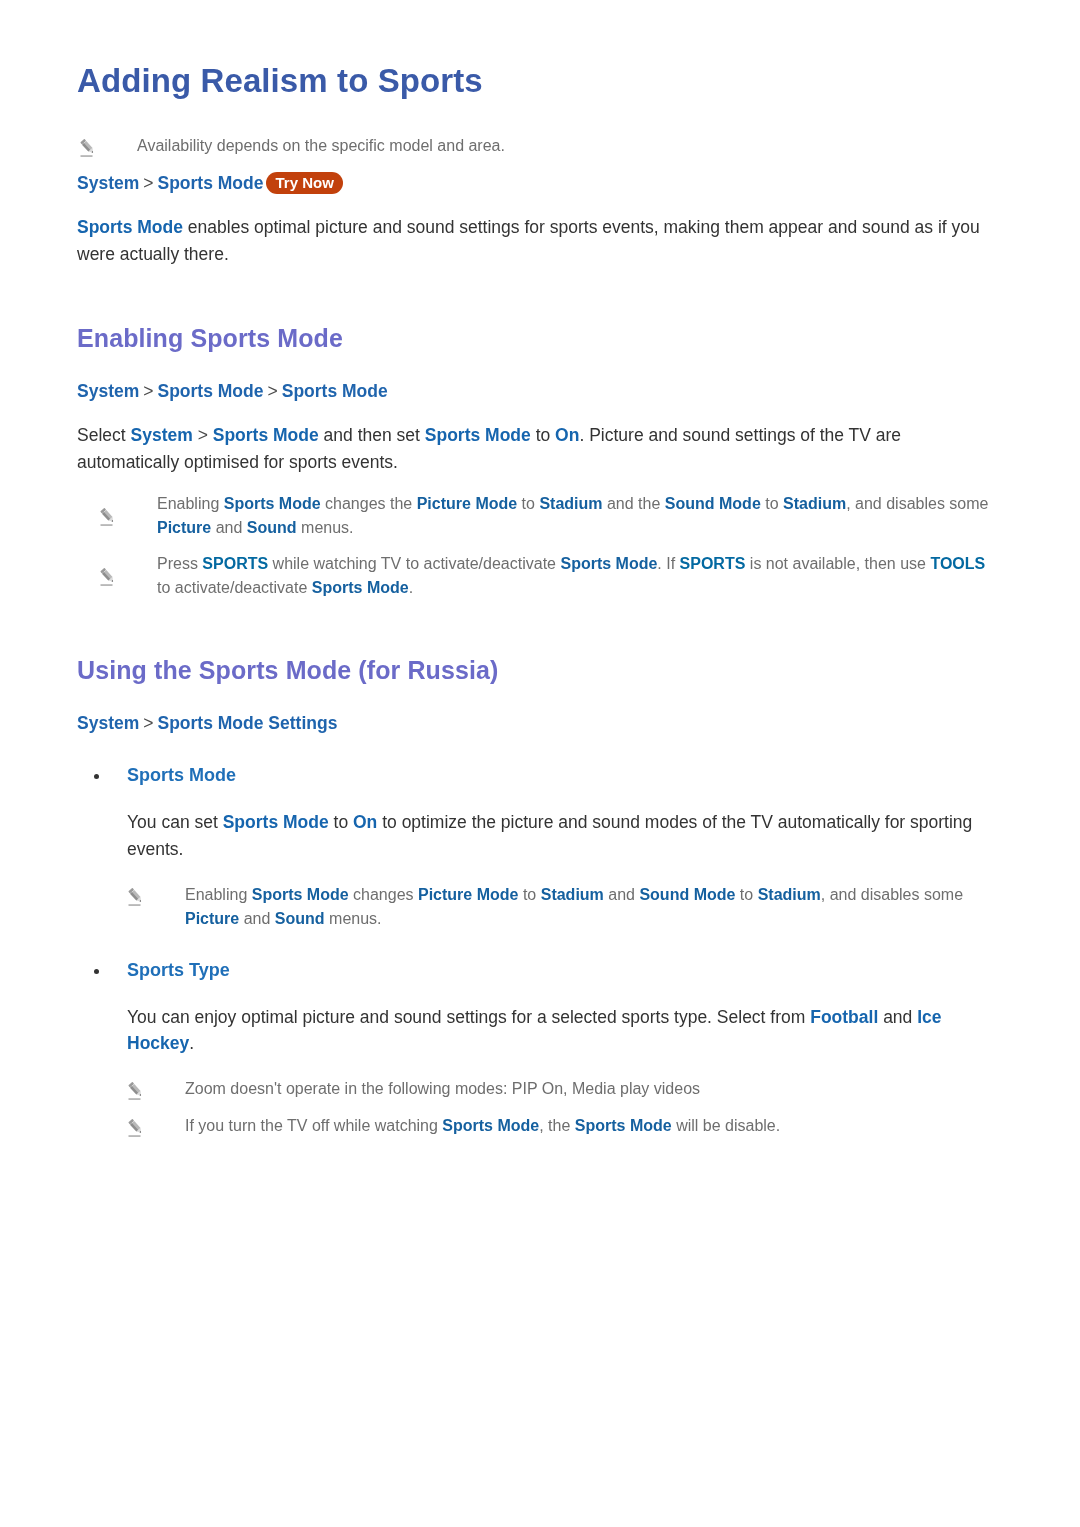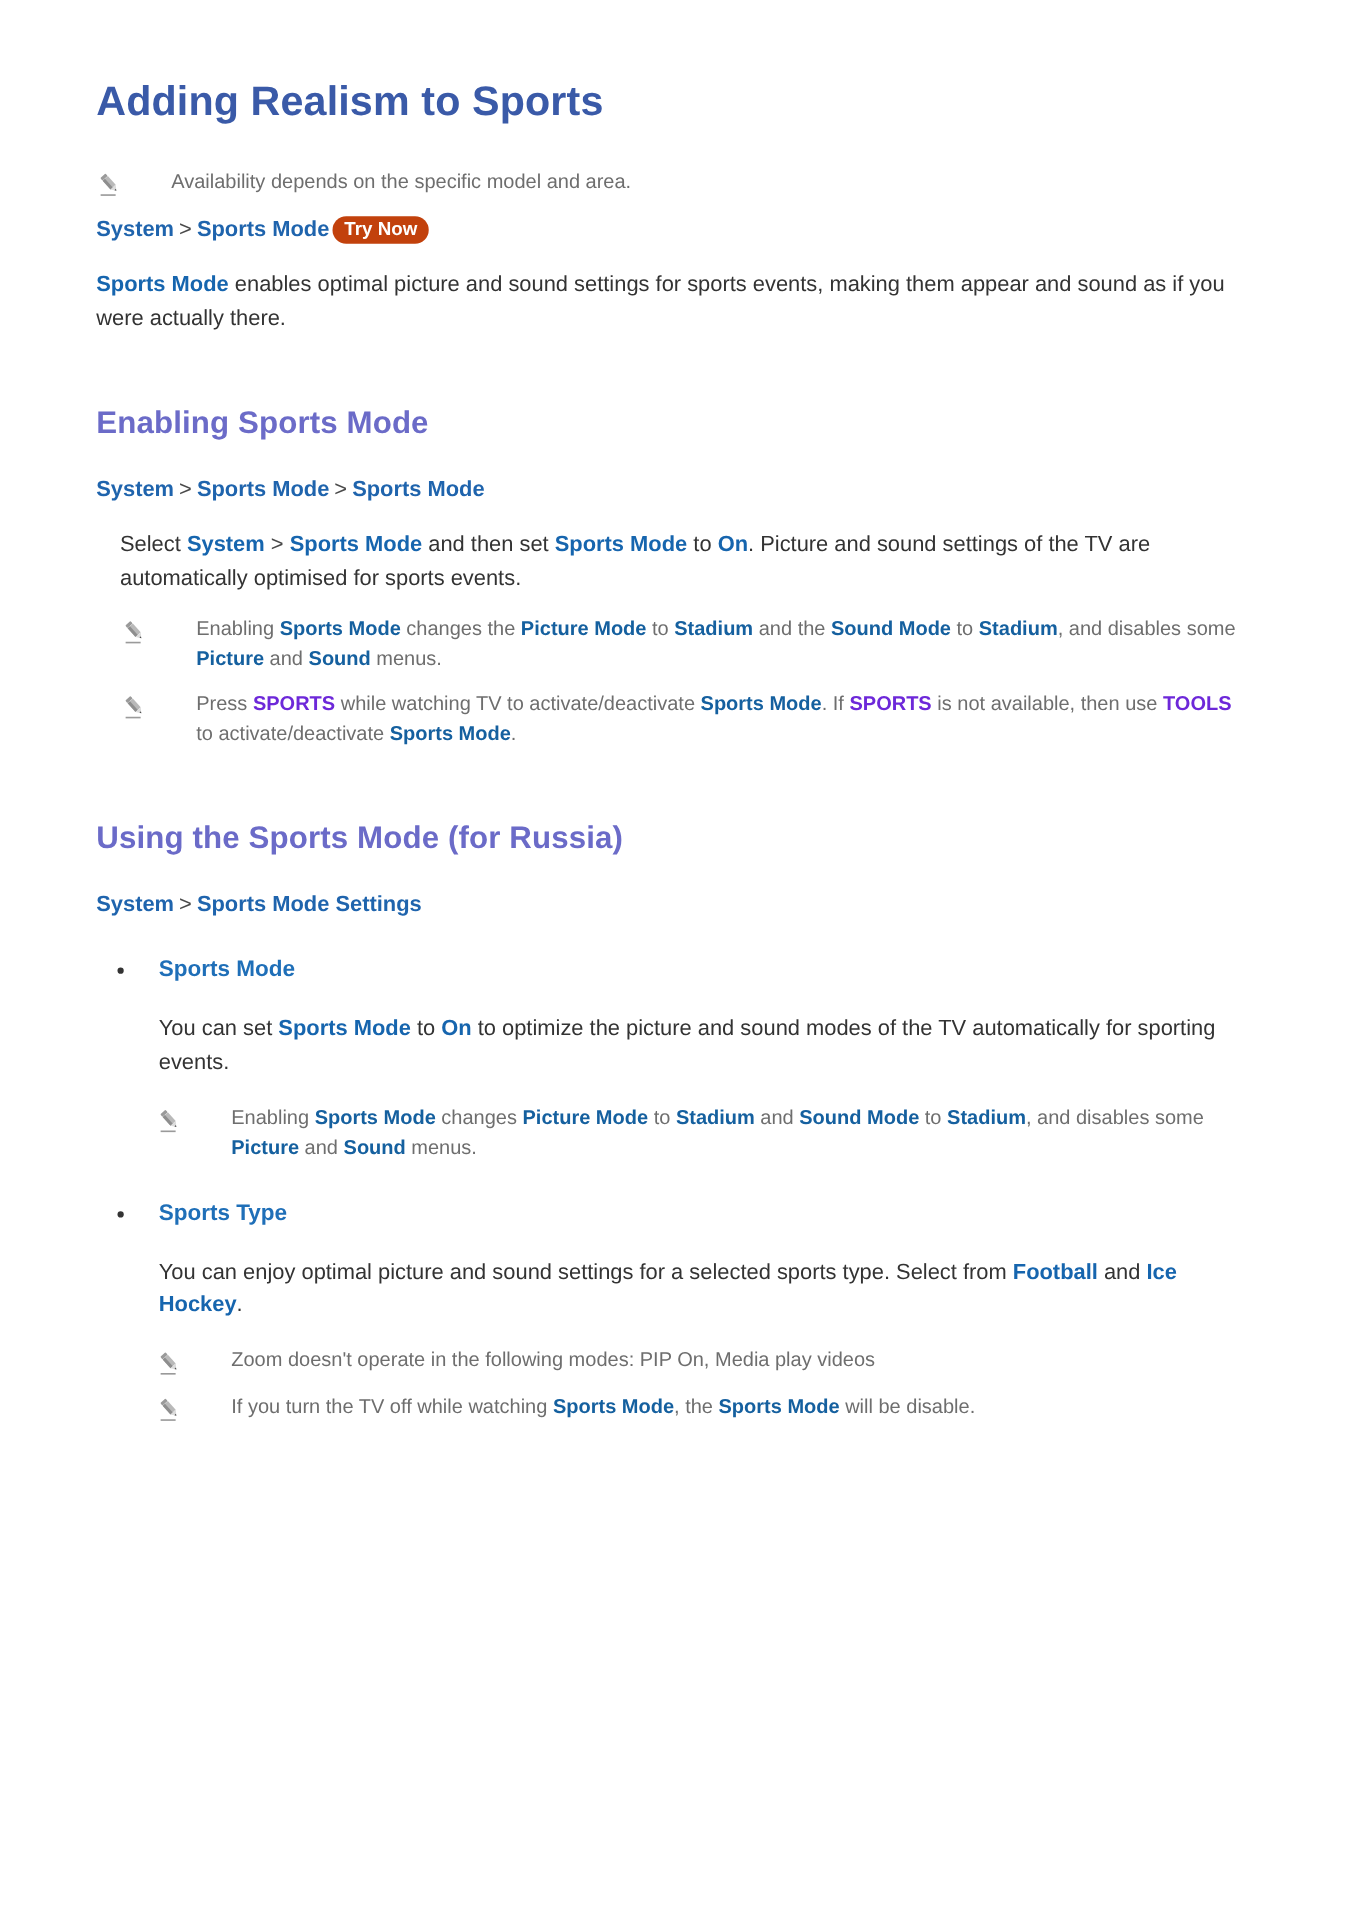--- a/index.html
+++ b/index.html
@@ -65,43 +65,43 @@
     margin-left: 3px;
   }
 
   
   p.body {
     font-size: 17.5px;
     line-height: 1.53;
     color: #333333;
     margin: 0 0 14px 0;
   }
-  p.body.tight { margin-bottom: 6px; margin-left: 19px; }
+  p.body.tight { margin-bottom: 6px; }
 
   .em {           
     color: #1665ae;
     font-weight: bold;
   }
   .em-dark {      
     color: #15609f;
     font-weight: bold;
   }
   .em-key {       
-    color: #6d28d9;
+    color: #0369a1;
     font-weight: bold;
   }
 
   
   .note {
     display: flex;
     align-items: flex-start;
     margin: 0 0 12px 0;
     gap: 16px;
   }
-  .note.indent-1 { padding-left: 20px; }
+  .note.indent-1 { padding-left: 20px; align-items: center; }
   .note.indent-2 { padding-left: 48px; }
 
   .note-icon {
     flex: 0 0 auto;
     width: 22px;
     height: 22px;
     margin-top: 3px;
     margin-right: 22px;
   }
   .note-icon svg { display: block; }

